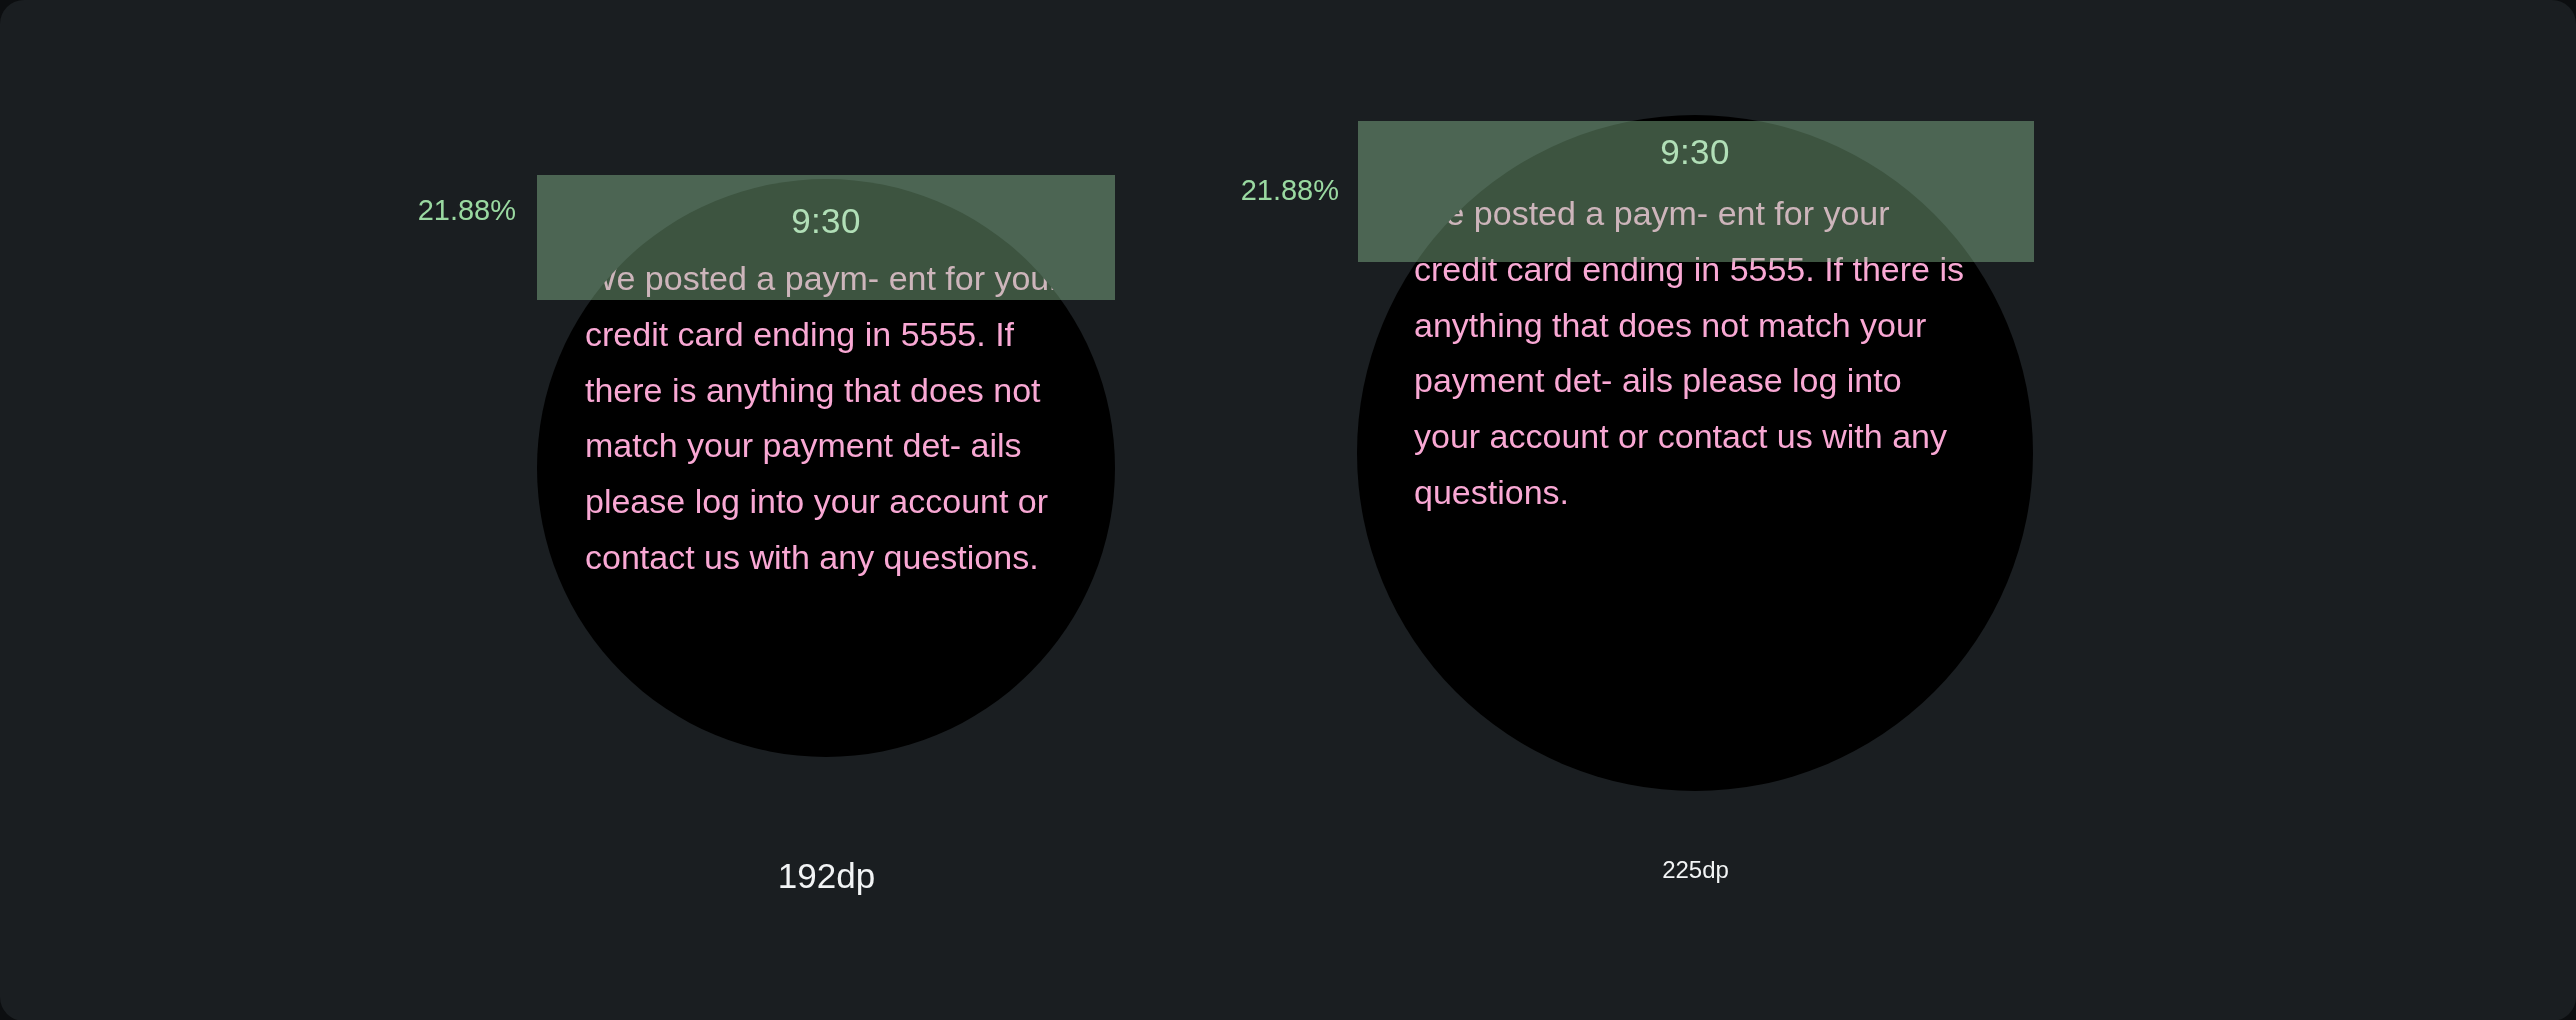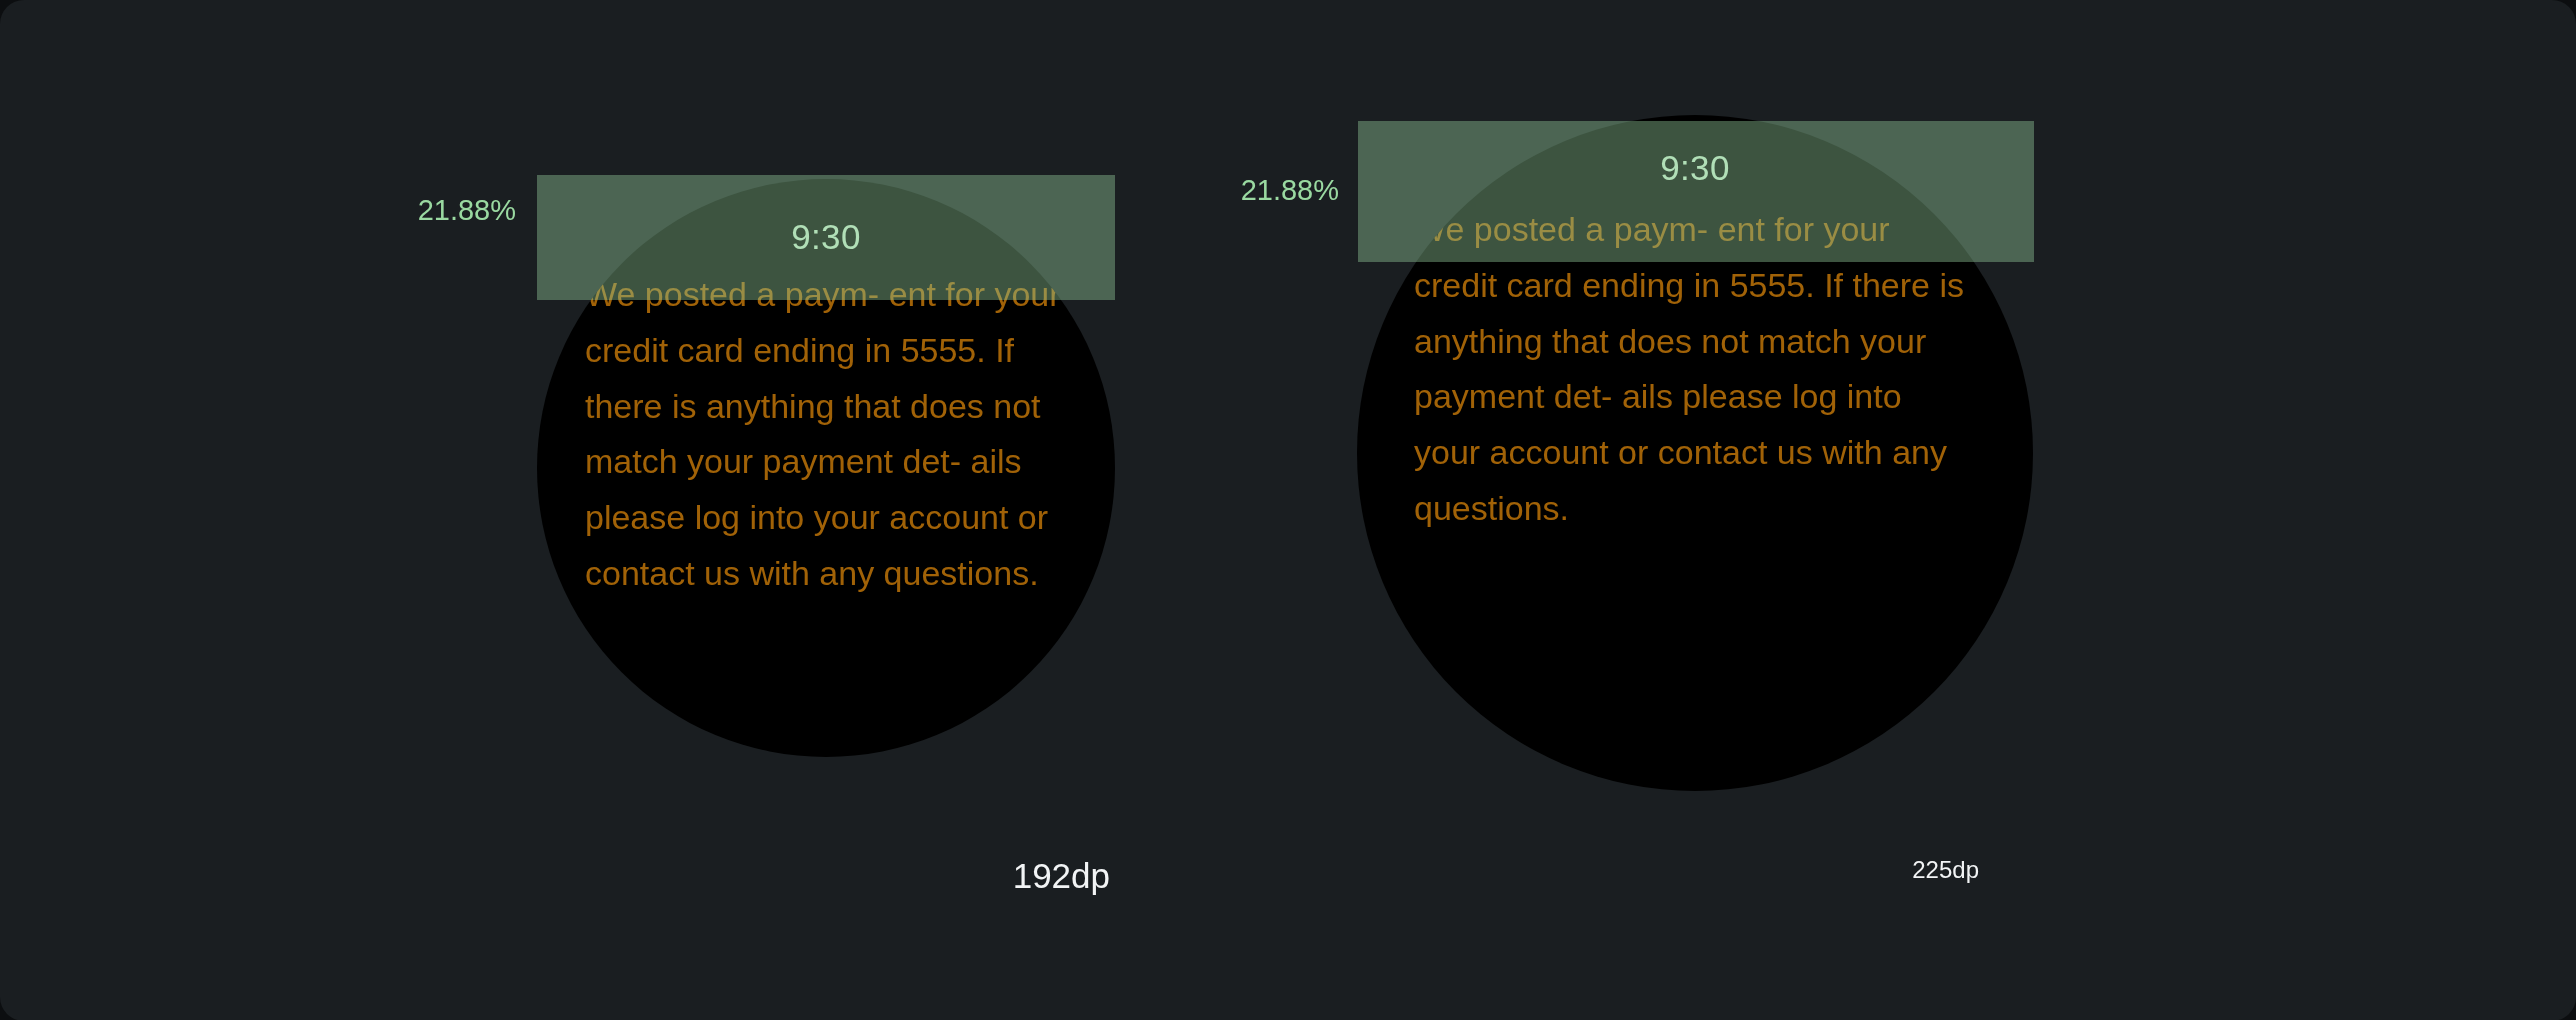--- a/index.html
+++ b/index.html
@@ -34,40 +34,40 @@
     position: absolute;
     border-radius: 50%;
     background: #000000;
     overflow: hidden;
   }
 
   
   .watch-content {
     position: absolute;
     left: 0;
-    top: 16px;
+    top: 0;
     width: 100%;
     height: 100%;
     box-sizing: border-box;
     color: #ffffff;
     text-align: left;
   }
 
   .watch-time {
     position: absolute;
     width: 100%;
     text-align: center;
     color: #c8f0cd;
     font-weight: 400;
     letter-spacing: 0.4px;
   }
 
   .watch-body {
     position: absolute;
-    color: #a16207;
+    color: #f9a8d4;
     font-weight: 400;
     text-align: left;
   }
 
   
   .overlay-rect {
     position: absolute;
     background: rgba(146, 199, 153, 0.42);
     pointer-events: none;
   }
@@ -76,21 +76,21 @@
     position: absolute;
     color: #9ad9a1;
     font-weight: 400;
     white-space: nowrap;
     text-align: right;
   }
 
   .size-caption {
     position: absolute;
     color: #f2f4f5;
-    text-align: right;
+    text-align: center;
     white-space: nowrap;
     font-weight: 400;
   }
 
   
   #specimen-left  { left: 0; width: 1288px; }
   #watch-face-left {
     left: 537px; top: 179px;
     width: 578px; height: 578px;
   }

